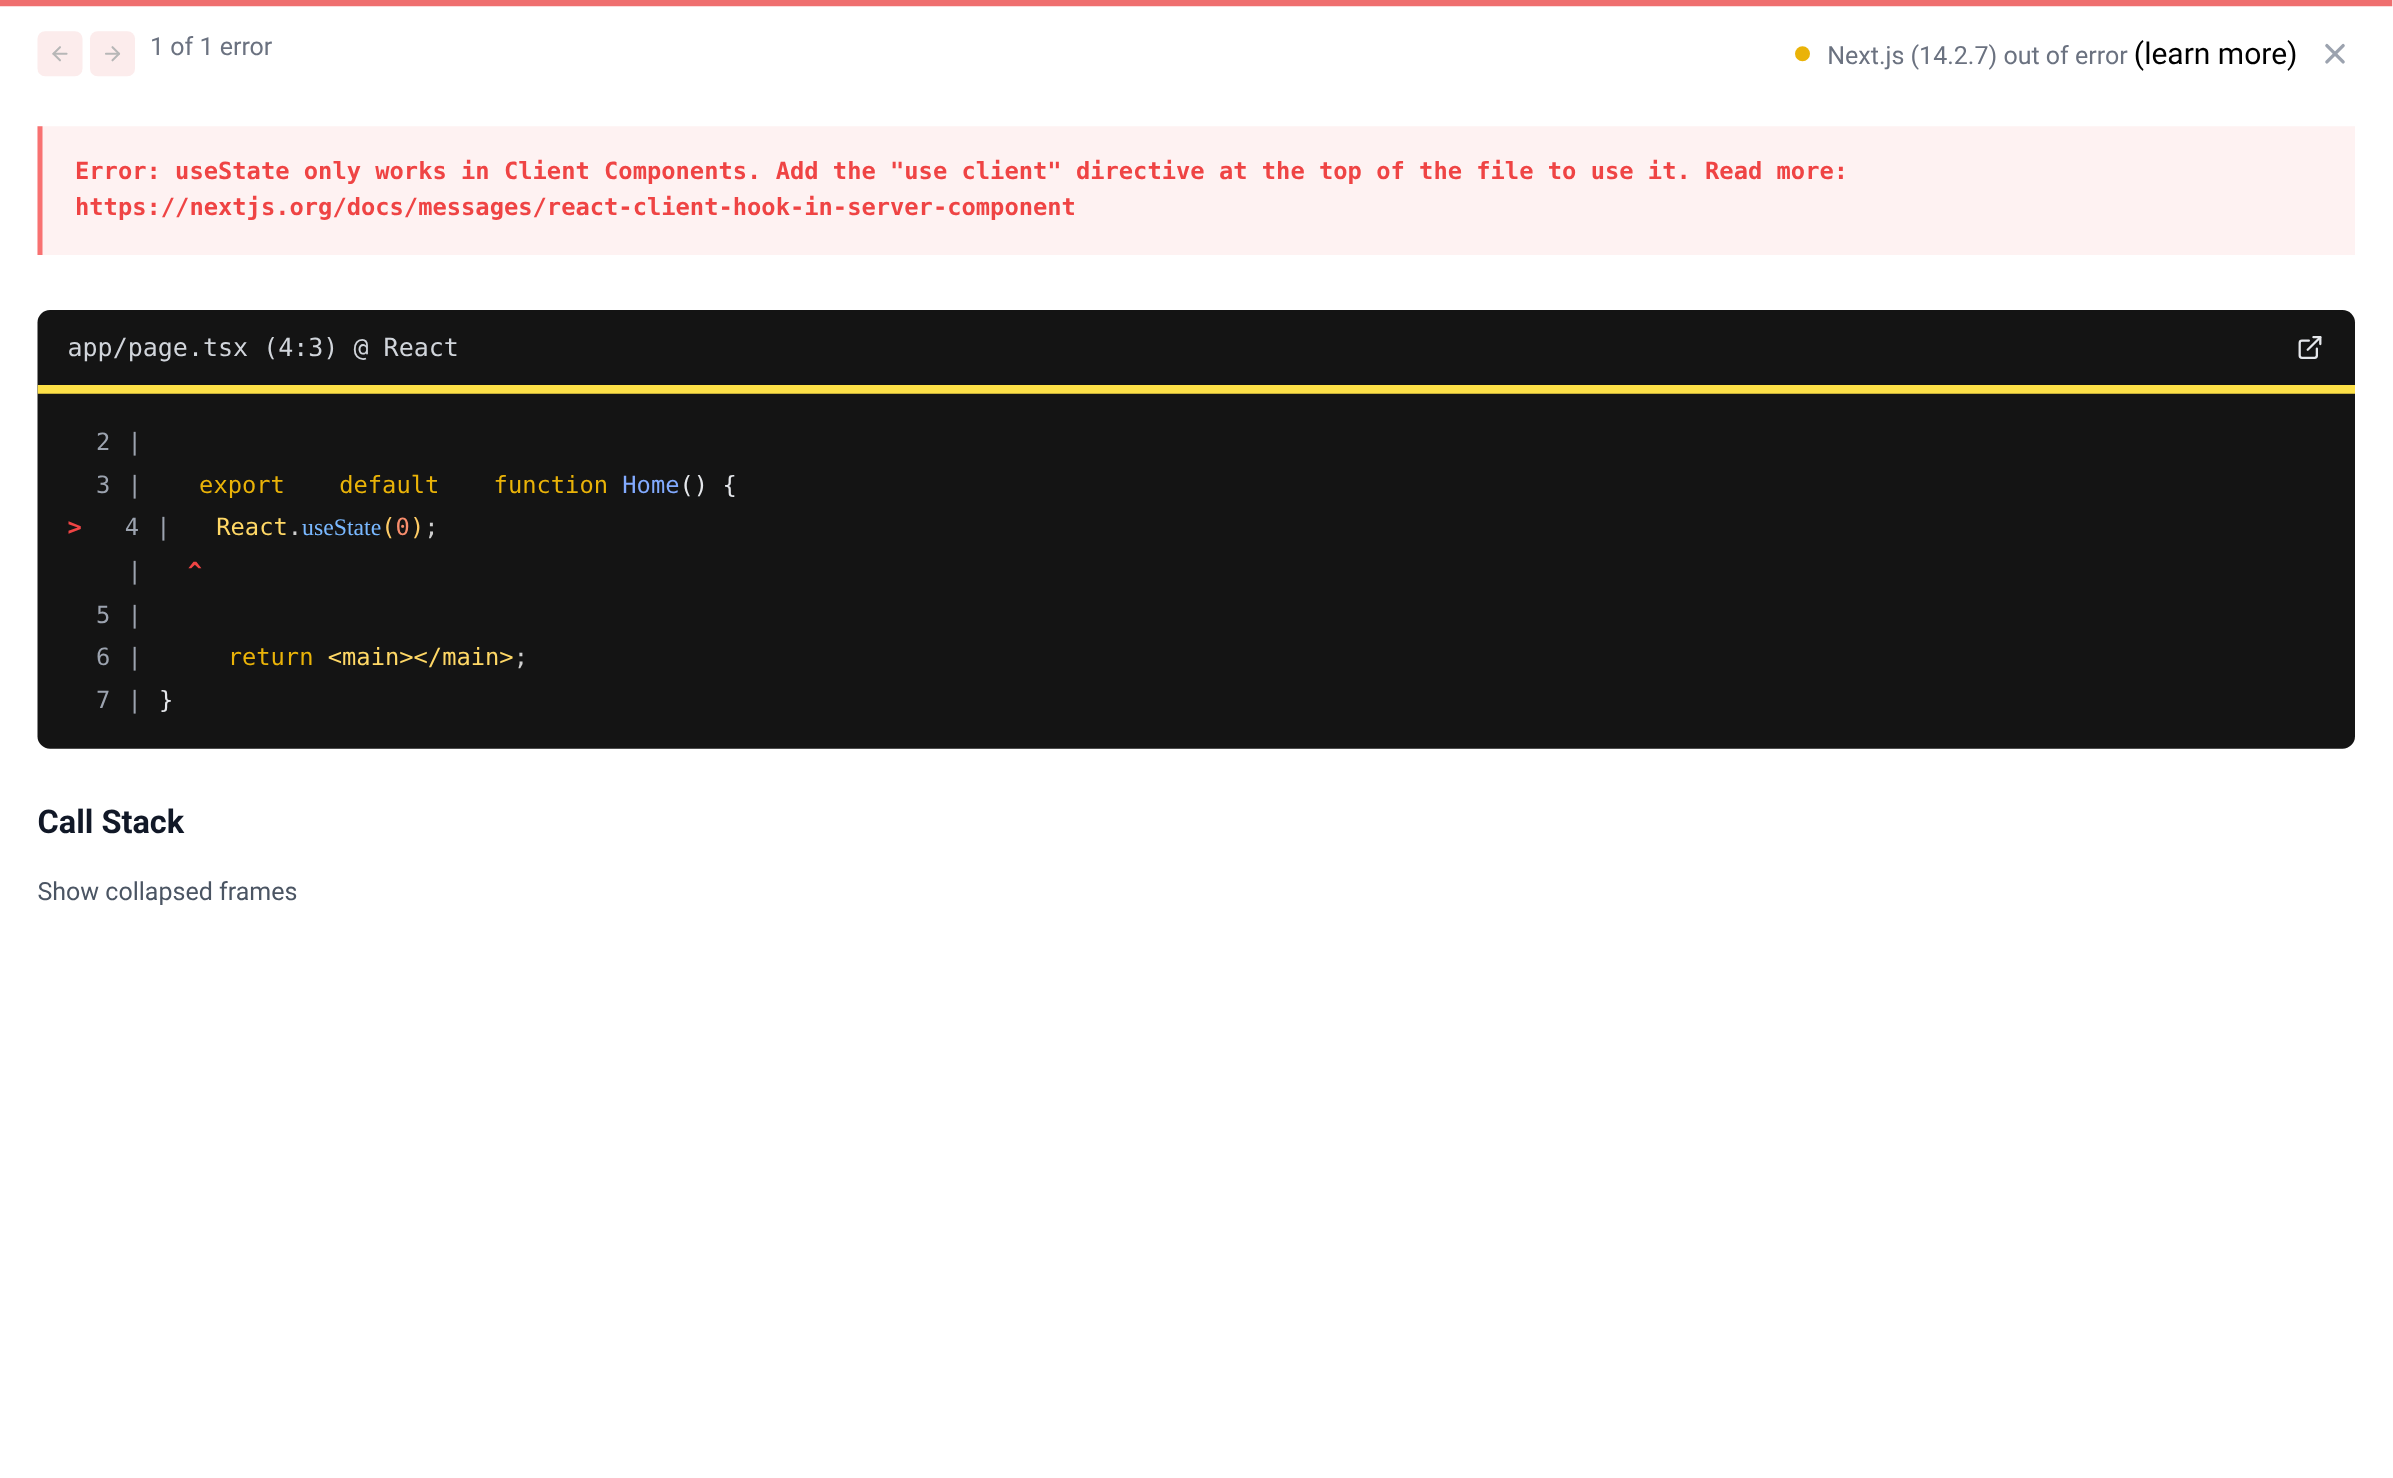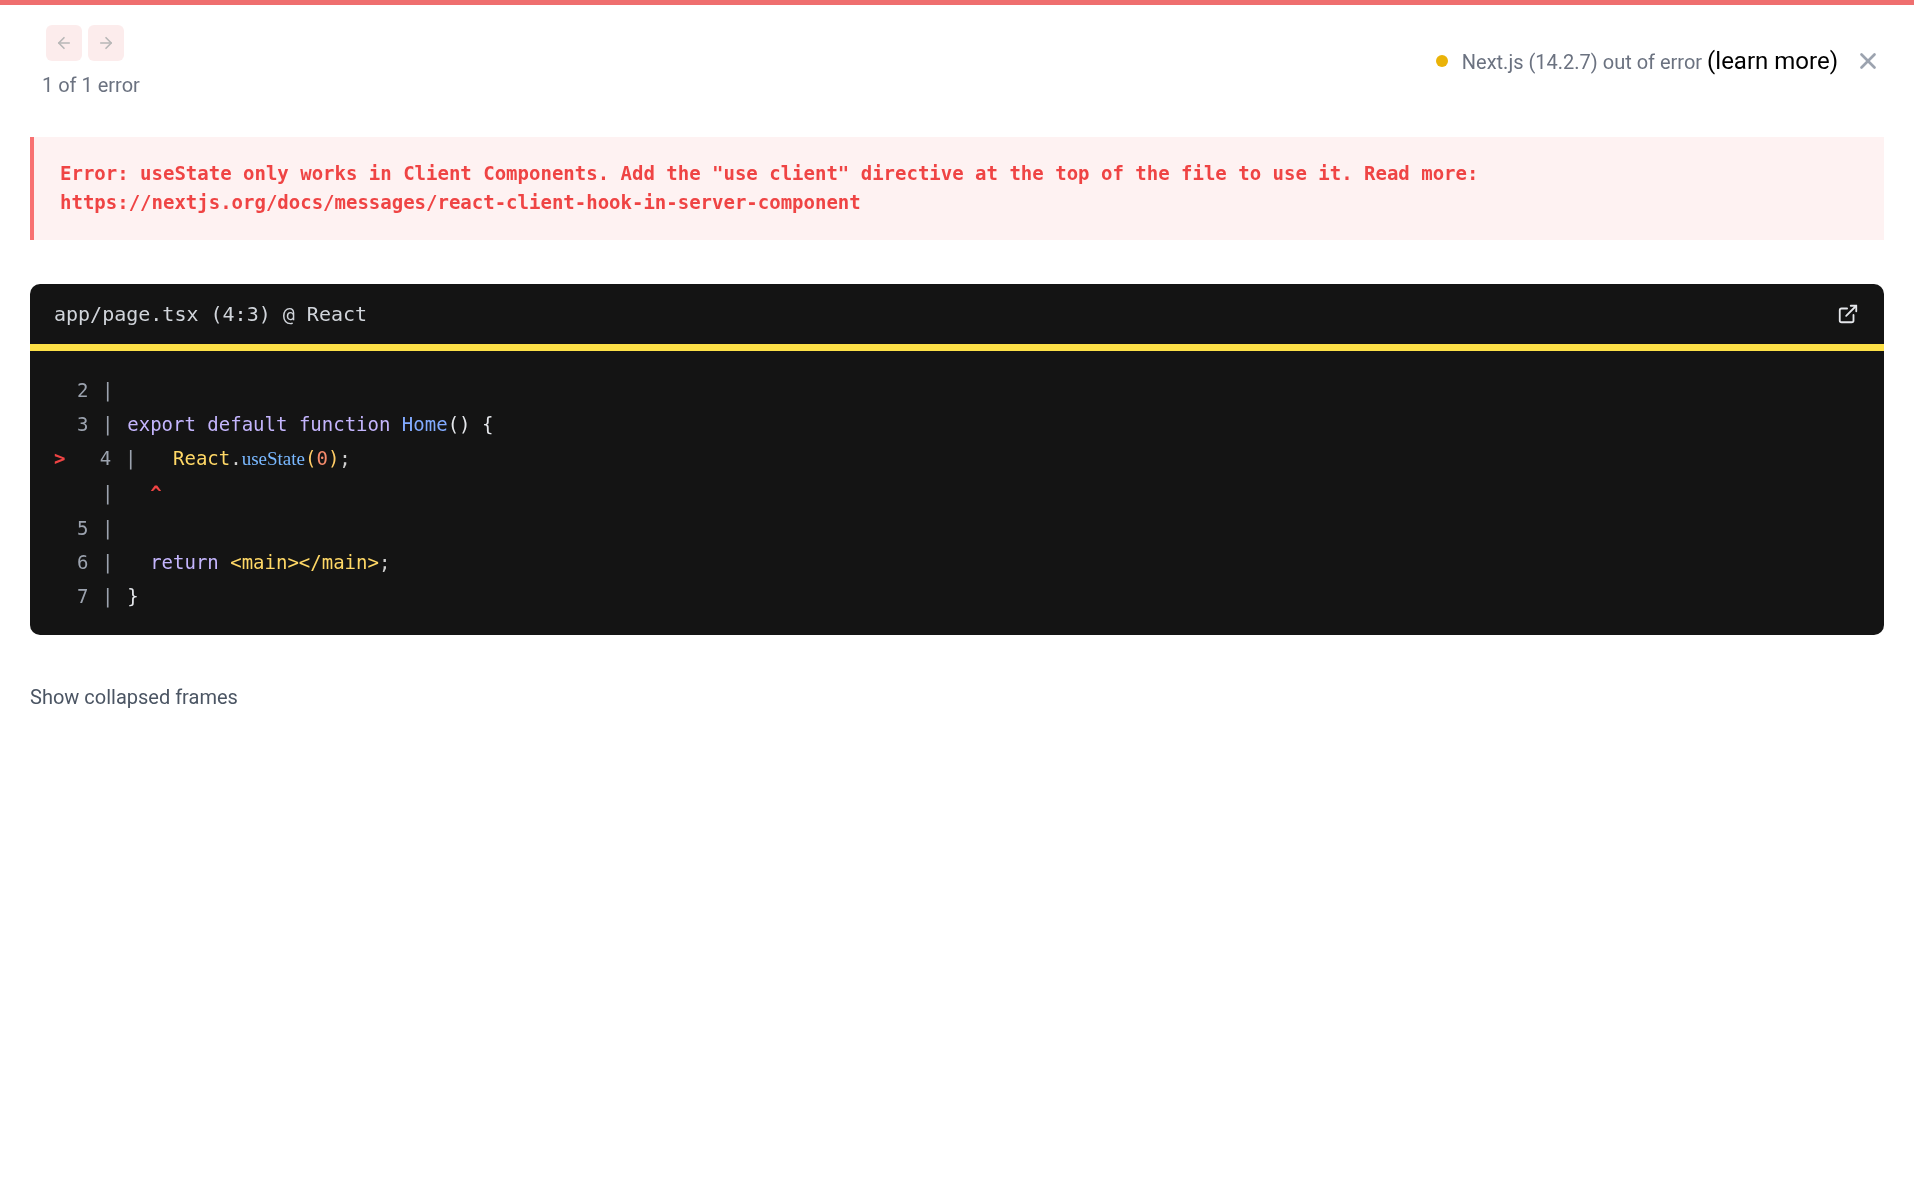--- a/index.html
+++ b/index.html
@@ -17,23 +17,22 @@
     padding: 20px 30px 40px 30px;
   }
   .header {
     display: flex;
     align-items: center;
     justify-content: space-between;
     margin-bottom: 40px;
   }
   .header-left {
     display: flex;
-    align-items: center;
-    gap: 12px;
-    flex-direction: column;
+    align-items: flex-start;
+    gap: 0;
   }
   .nav-btns {
     display: flex;
     gap: 6px;
   }
   .nav-btn {
     width: 36px;
     height: 36px;
     border-radius: 6px;
     background: #fcecec;
@@ -137,21 +136,21 @@
   }
   .code-line { white-space: pre; }
   .gutter {
     color: #9ca3af;
     display: inline-block;
     min-width: 3ch;
     text-align: right;
   }
   .pipe { color: #9ca3af; padding: 0 0.2ch; }
   .arrow { color: #ef4444; font-weight: 700; }
-  .tok-kw { color: #c4b5fd; }
+  .tok-kw { color: #eab308; margin-left: 32px; }
   .tok-fname { color: #82aaff; }
   .tok-id { color: #ffd866; }
   .tok-id2 { color: #79b8ff; font-family: Liberation Serif, serif; }
   .tok-num { color: #f78c6c; }
   .tok-default { color: #e5e7eb; }
   .tok-paren { color: #ffcc66; }
   .tok-dot { color: #cfcfcf; }
   .tok-semi { color: #cfcfcf; }
   .caret { color: #ef4444; font-weight: 700; }
   .collapsed-link {
@@ -220,15 +219,16 @@
       <div class="code-line"><span class="gutter">  <span>2</span></span> <span class="pipe">|</span></div>
       <div class="code-line"><span class="gutter">  <span>3</span></span> <span class="pipe">|</span> <span class="tok-kw">export</span> <span class="tok-kw">default</span> <span class="tok-kw">function</span> <span class="tok-fname">Home</span><span class="tok-default">() {</span></div>
       <div class="code-line"><span class="arrow">&gt;</span> <span class="gutter"><span>4</span></span> <span class="pipe">|</span>   <span class="tok-id">React</span><span class="tok-dot">.</span><span class="tok-id2">useState</span><span class="tok-paren">(</span><span class="tok-num">0</span><span class="tok-paren">)</span><span class="tok-semi">;</span></div>
       <div class="code-line"><span class="gutter">   </span> <span class="pipe">|</span>   <span class="caret">^</span></div>
       <div class="code-line"><span class="gutter">  <span>5</span></span> <span class="pipe">|</span></div>
       <div class="code-line"><span class="gutter">  <span>6</span></span> <span class="pipe">|</span>   <span class="tok-kw">return</span><span class="tok-id"> &lt;main&gt;&lt;/main&gt;</span><span class="tok-semi">;</span></div>
       <div class="code-line"><span class="gutter">  <span>7</span></span> <span class="pipe">|</span> <span class="tok-default">}</span></div>
     </div>
   </div>
 
+  <h2 class="section">Call Stack</h2>
   <span class="collapsed-link">Show collapsed frames</span>
 
 </div>
 
 </body></html>

